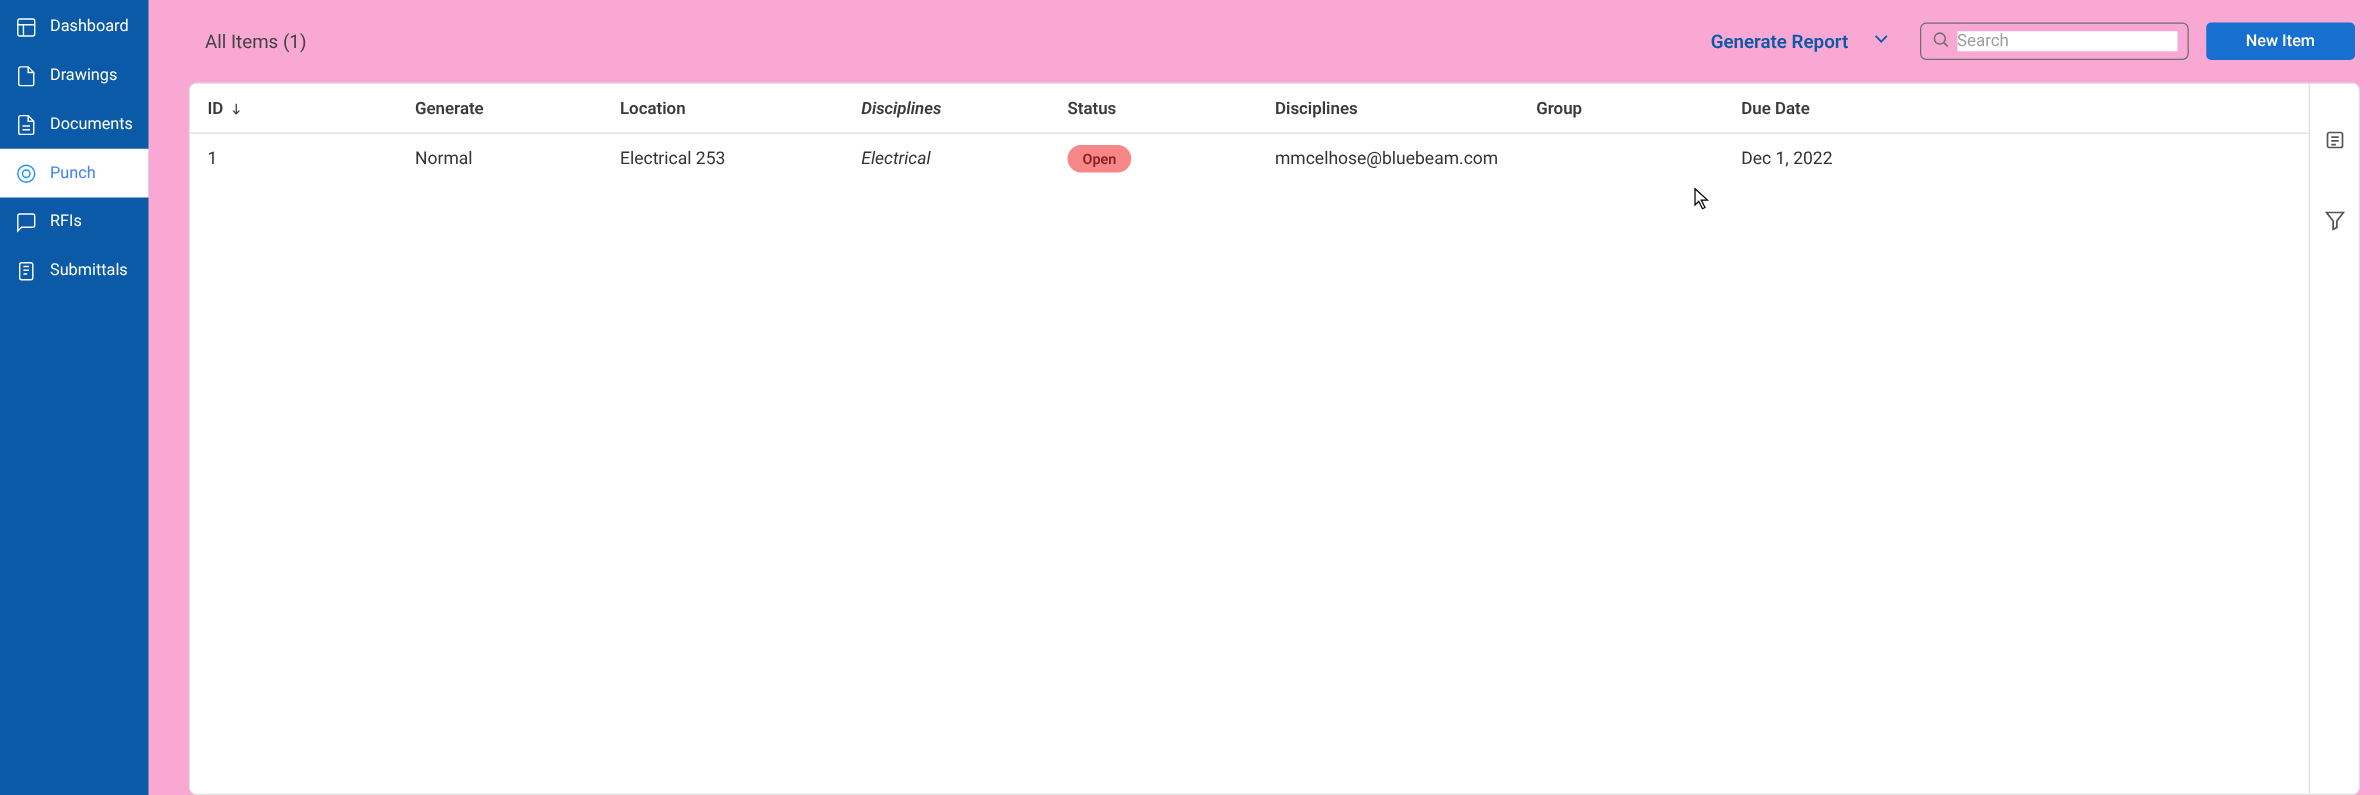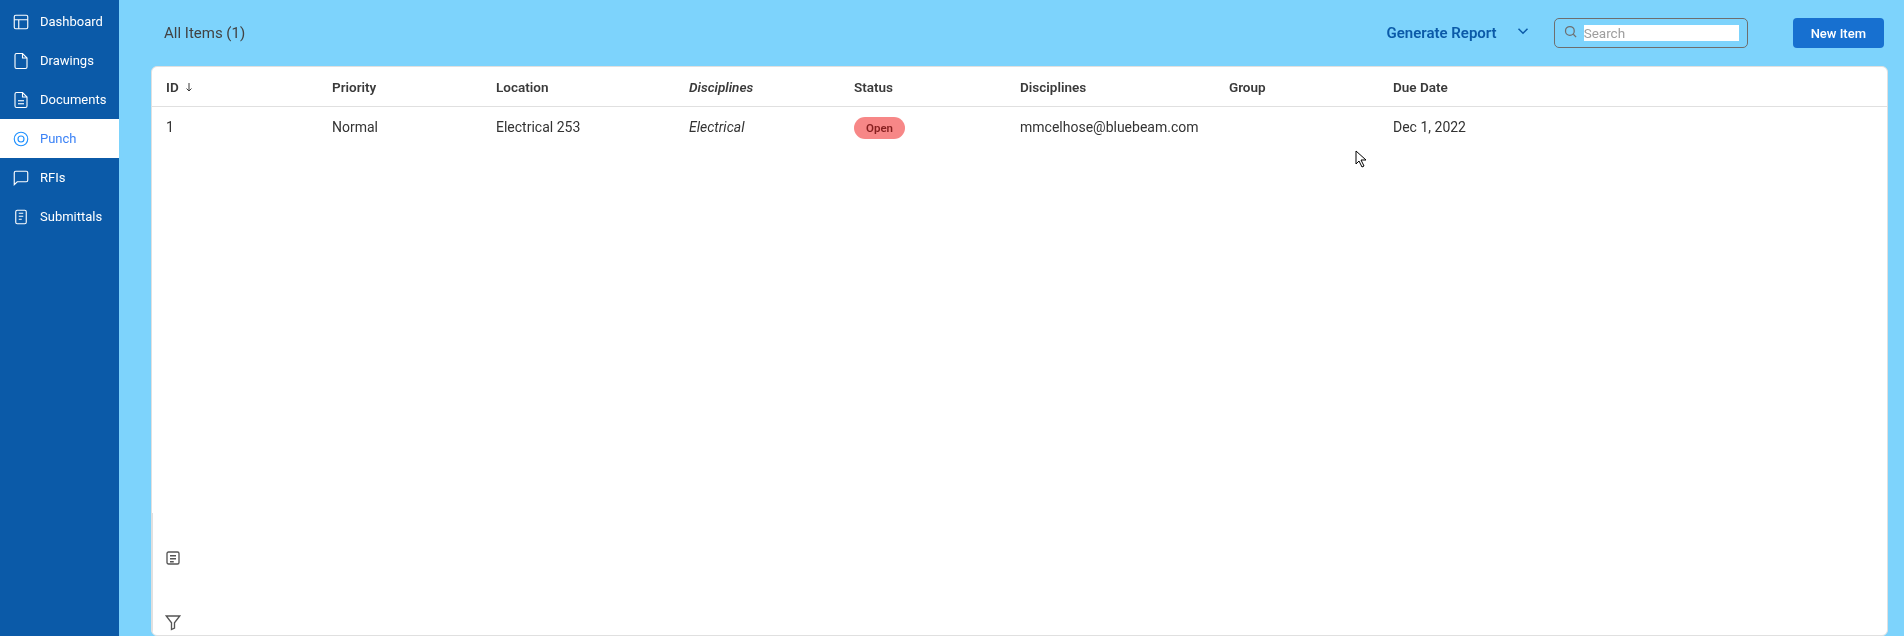--- a/index.html
+++ b/index.html
@@ -48,21 +48,21 @@
       stroke-width: 1.5;
     }
     .sidebar-item.active svg {
       stroke: #1E90FF;
     }
     
     .main {
       flex: 1;
       display: flex;
       flex-direction: column;
-      background: #7dd3fc;
+      background: #f9a8d4;
       position: relative;
     }
     .topbar {
       display: flex;
       align-items: center;
       padding: 18px 20px 18px 45px;
     }
     .page-title {
       font-size: 15px;
       color: #424242;
@@ -82,21 +82,21 @@
     .generate-report svg {
       stroke: #0B5AA8;
       margin-left: 6px;
     }
     .search-box {
       display: flex;
       align-items: center;
       border: 1px solid #6e6e6e;
       border-radius: 5px;
       height: 30px;
-      width: 194px;
+      width: 215px;
       padding: 11px 8px;
       margin-right: 14px;
       justify-content: center;
     }
     .search-box svg {
       stroke: #6e6e6e;
       margin-right: 6px;
       flex-shrink: 0;
     }
     .search-box input {
@@ -108,39 +108,37 @@
     }
     .search-box input::placeholder {
       color: #9e9e9e;
     }
     .new-item-btn {
       background: #1770D0;
       color: #fff;
       border: none;
       border-radius: 4px;
       height: 30px;
-      padding: 0 18px;
+      padding: 0 32px;
       font-size: 13px;
       font-weight: 500;
       cursor: pointer;
-      margin-left: 31px;
     }
     
     .table-wrap {
       margin: 0 16px 0 32px;
       border: 1px solid #e0e0e0;
       border-radius: 6px;
       flex: 1;
       overflow: hidden;
       background: #fff;
     }
     .table-inner {
       display: flex;
       height: 100%;
-      flex-direction: column;
     }
     .table-main {
       flex: 1;
       overflow: hidden;
     }
     .table-header {
       display: flex;
       border-bottom: 1px solid #e0e0e0;
       height: 40px;
       align-items: center;
@@ -290,21 +288,21 @@
         <div class="table-header">
           <div class="col-id">
             <span>ID</span>
             <span class="sort-arrow">
               <svg width="12" height="12" viewBox="0 0 24 24" fill="none" stroke="#3a3a3a" stroke-width="2">
                   <line x1="12" y1="4" x2="12" y2="20"></line>
                   <polyline points="7 15 12 20 17 15"></polyline>
                 </svg>
             </span>
           </div>
-          <div class="col-priority">Priority</div>
+          <div class="col-priority">Generate</div>
           <div class="col-location">Location</div>
           <div class="col-disciplines">Disciplines</div>
           <div class="col-status">Status</div>
           <div class="col-individual">Disciplines</div>
           <div class="col-group">Group</div>
           <div class="col-duedate">Due Date</div>
         </div>
         <div class="table-row">
           <div class="col-id">1</div>
           <div class="col-priority">Normal</div>

